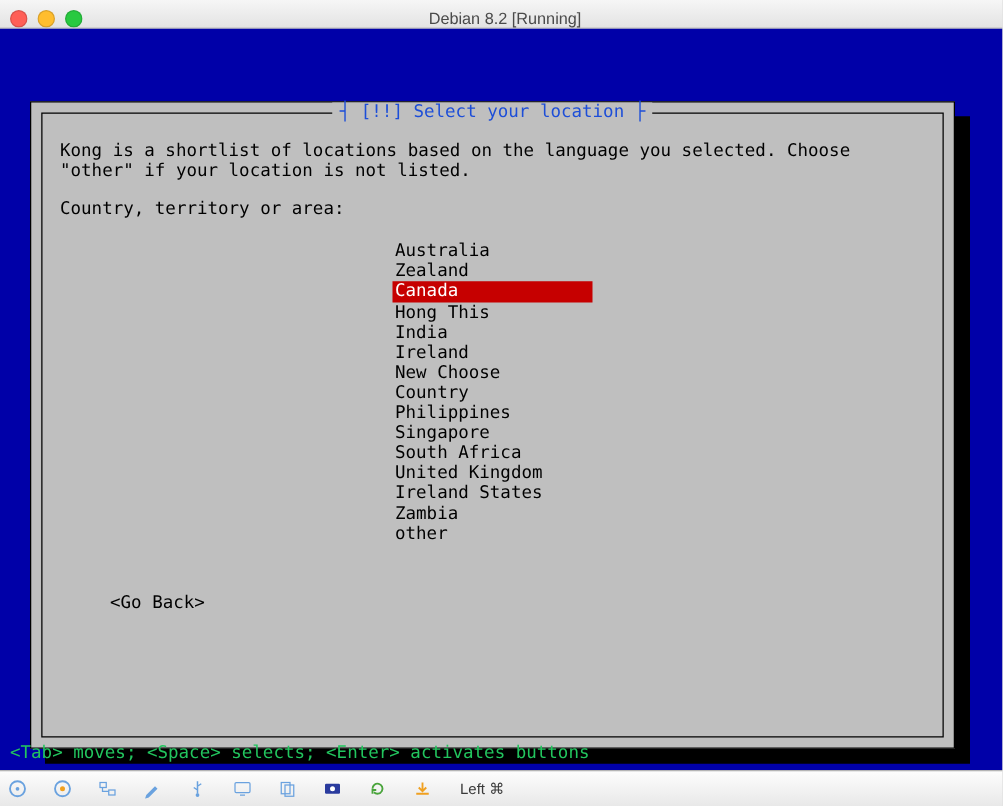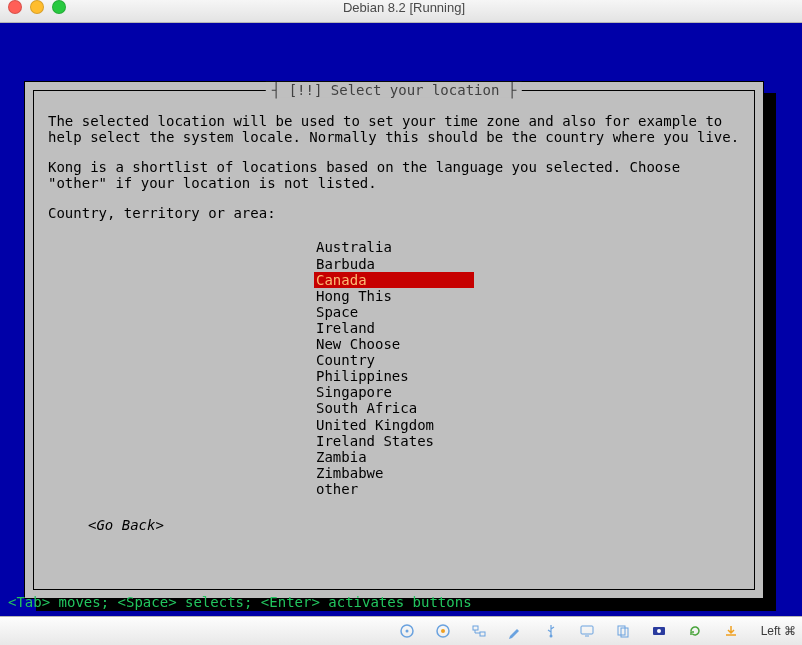--- a/index.html
+++ b/index.html
@@ -1,40 +1,40 @@
 <!DOCTYPE html>
 <html><head>
 <meta charset="utf-8">
 <style>
   html,body{margin:0;padding:0;width:802px;height:645px;font-family:Menlo,Consolas,monospace;font-size:14px;background:#ededed;overflow:hidden;}
   
-  .titlebar{height:22px;background:linear-gradient(#f6f6f6,#e3e3e3);border-bottom:1px solid #b5b5b5;display:flex;align-items:flex-start;padding:0 8px;font-family:-apple-system,Helvetica,sans-serif;font-size:13px;color:#4a4a4a;}
+  .titlebar{height:22px;background:linear-gradient(#f6f6f6,#e3e3e3);border-bottom:1px solid #b5b5b5;display:flex;align-items:flex-end;padding:0 8px;font-family:-apple-system,Helvetica,sans-serif;font-size:13px;color:#4a4a4a;}
   .tlights{display:flex;gap:8px;margin-right:8px;}
   .tl{width:12px;height:12px;border-radius:50%;border:1px solid rgba(0,0,0,.15);}
   .tl.r{background:#ff5f57;} .tl.y{background:#ffbd2e;} .tl.g{background:#28c940;}
   .titlebar .title{flex:1;text-align:center;}
   
   .console{position:relative;height:593px;background:#0000a8;box-sizing:border-box;}
   
   .shadow{position:absolute;left:36px;top:70px;width:740px;height:518px;background:#000;}
   
   .dialog{position:absolute;left:24px;top:58px;width:740px;height:518px;background:#bfbfbf;border:1px solid #000;box-sizing:border-box;}
   .dlg-inner{position:absolute;left:8px;top:8px;right:8px;bottom:8px;border:1px solid #000;box-sizing:border-box;padding:22px 14px 14px 14px;color:#000;line-height:1.15;}
-  .hdr{position:absolute;top:-1px;left:50%;transform:translate(-50%,-50%);background:#bfbfbf;padding:0 6px;color:#404040;white-space:nowrap;}
+  .hdr{position:absolute;top:-1px;left:50%;transform:translate(-50%,-50%);background:#bfbfbf;padding:0 6px;color:#1d4ed8;white-space:nowrap;}
   .body p{margin:0 0 14px 0;white-space:pre-wrap;}
   .list{margin:4px 0 0 0;}
   .row{padding:0 2px;white-space:pre;}
-  .row.sel{background:#c60000;color:#fdba74;}
+  .row.sel{background:#c60000;color:#ffffff;}
   .listwrap{display:flex;justify-content:center;}
   .listcol{width:160px;}
-  .goback{margin-top:20px;margin-left:40px;font-style:italic;}
+  .goback{margin-top:39px;margin-left:40px;}
   
   .hint{position:absolute;left:8px;bottom:6px;color:#22c55e;}
   
-  .status{height:28px;border-top:1px solid #b5b5b5;background:linear-gradient(#fdfdfd,#e8e8e8);display:flex;justify-content:flex-end;align-items:center;padding:0 6px;gap:20px;}
+  .status{height:28px;border-top:1px solid #b5b5b5;background:linear-gradient(#fdfdfd,#e8e8e8);display:flex;justify-content:flex-start;align-items:center;padding:0 6px;gap:20px;}
   .ic{width:16px;height:16px;display:inline-flex;align-items:center;justify-content:center;}
   .ic svg{width:16px;height:16px;}
   .lefttxt{font-family:-apple-system,Helvetica,sans-serif;font-size:12px;color:#3a3a3a;margin-left:2px;}
 </style>
 </head>
 <body>
 
 <div class="titlebar">
   <div class="tlights">
     <div class="tl r"></div>
@@ -44,40 +44,38 @@
   <div class="title">Debian 8.2 [Running]</div>
   <div style="width:60px"></div>
 </div>
 
 <div class="console">
   <div class="shadow"></div>
   <div class="dialog">
     <div class="dlg-inner">
       <div class="hdr">┤ [!!] Select your location ├</div>
       <div class="body">
-        <p>The selected location will be used to set your time zone and also for example to help select the system locale. Normally this should be the country where you live.</p>
         <p>Kong is a shortlist of locations based on the language you selected. Choose "other" if your location is not listed.</p>
         <p>Country, territory or area:</p>
         <div class="listwrap">
           <div class="listcol list" id="loc-list">
               <div class="row">Australia</div>
-              <div class="row">Barbuda</div>
+              <div class="row">Zealand</div>
               <div class="row sel">Canada</div>
               <div class="row">Hong This</div>
-              <div class="row">Space</div>
+              <div class="row">India</div>
               <div class="row">Ireland</div>
               <div class="row">New Choose</div>
               <div class="row">Country</div>
               <div class="row">Philippines</div>
               <div class="row">Singapore</div>
               <div class="row">South Africa</div>
               <div class="row">United Kingdom</div>
               <div class="row">Ireland States</div>
               <div class="row">Zambia</div>
-              <div class="row">Zimbabwe</div>
               <div class="row">other</div>
             </div>
         </div>
         <div class="goback">&lt;Go Back&gt;</div>
       </div>
     </div>
   </div>
   <div class="hint">&lt;Tab&gt; moves; &lt;Space&gt; selects; &lt;Enter&gt; activates buttons</div>
 </div>
 

